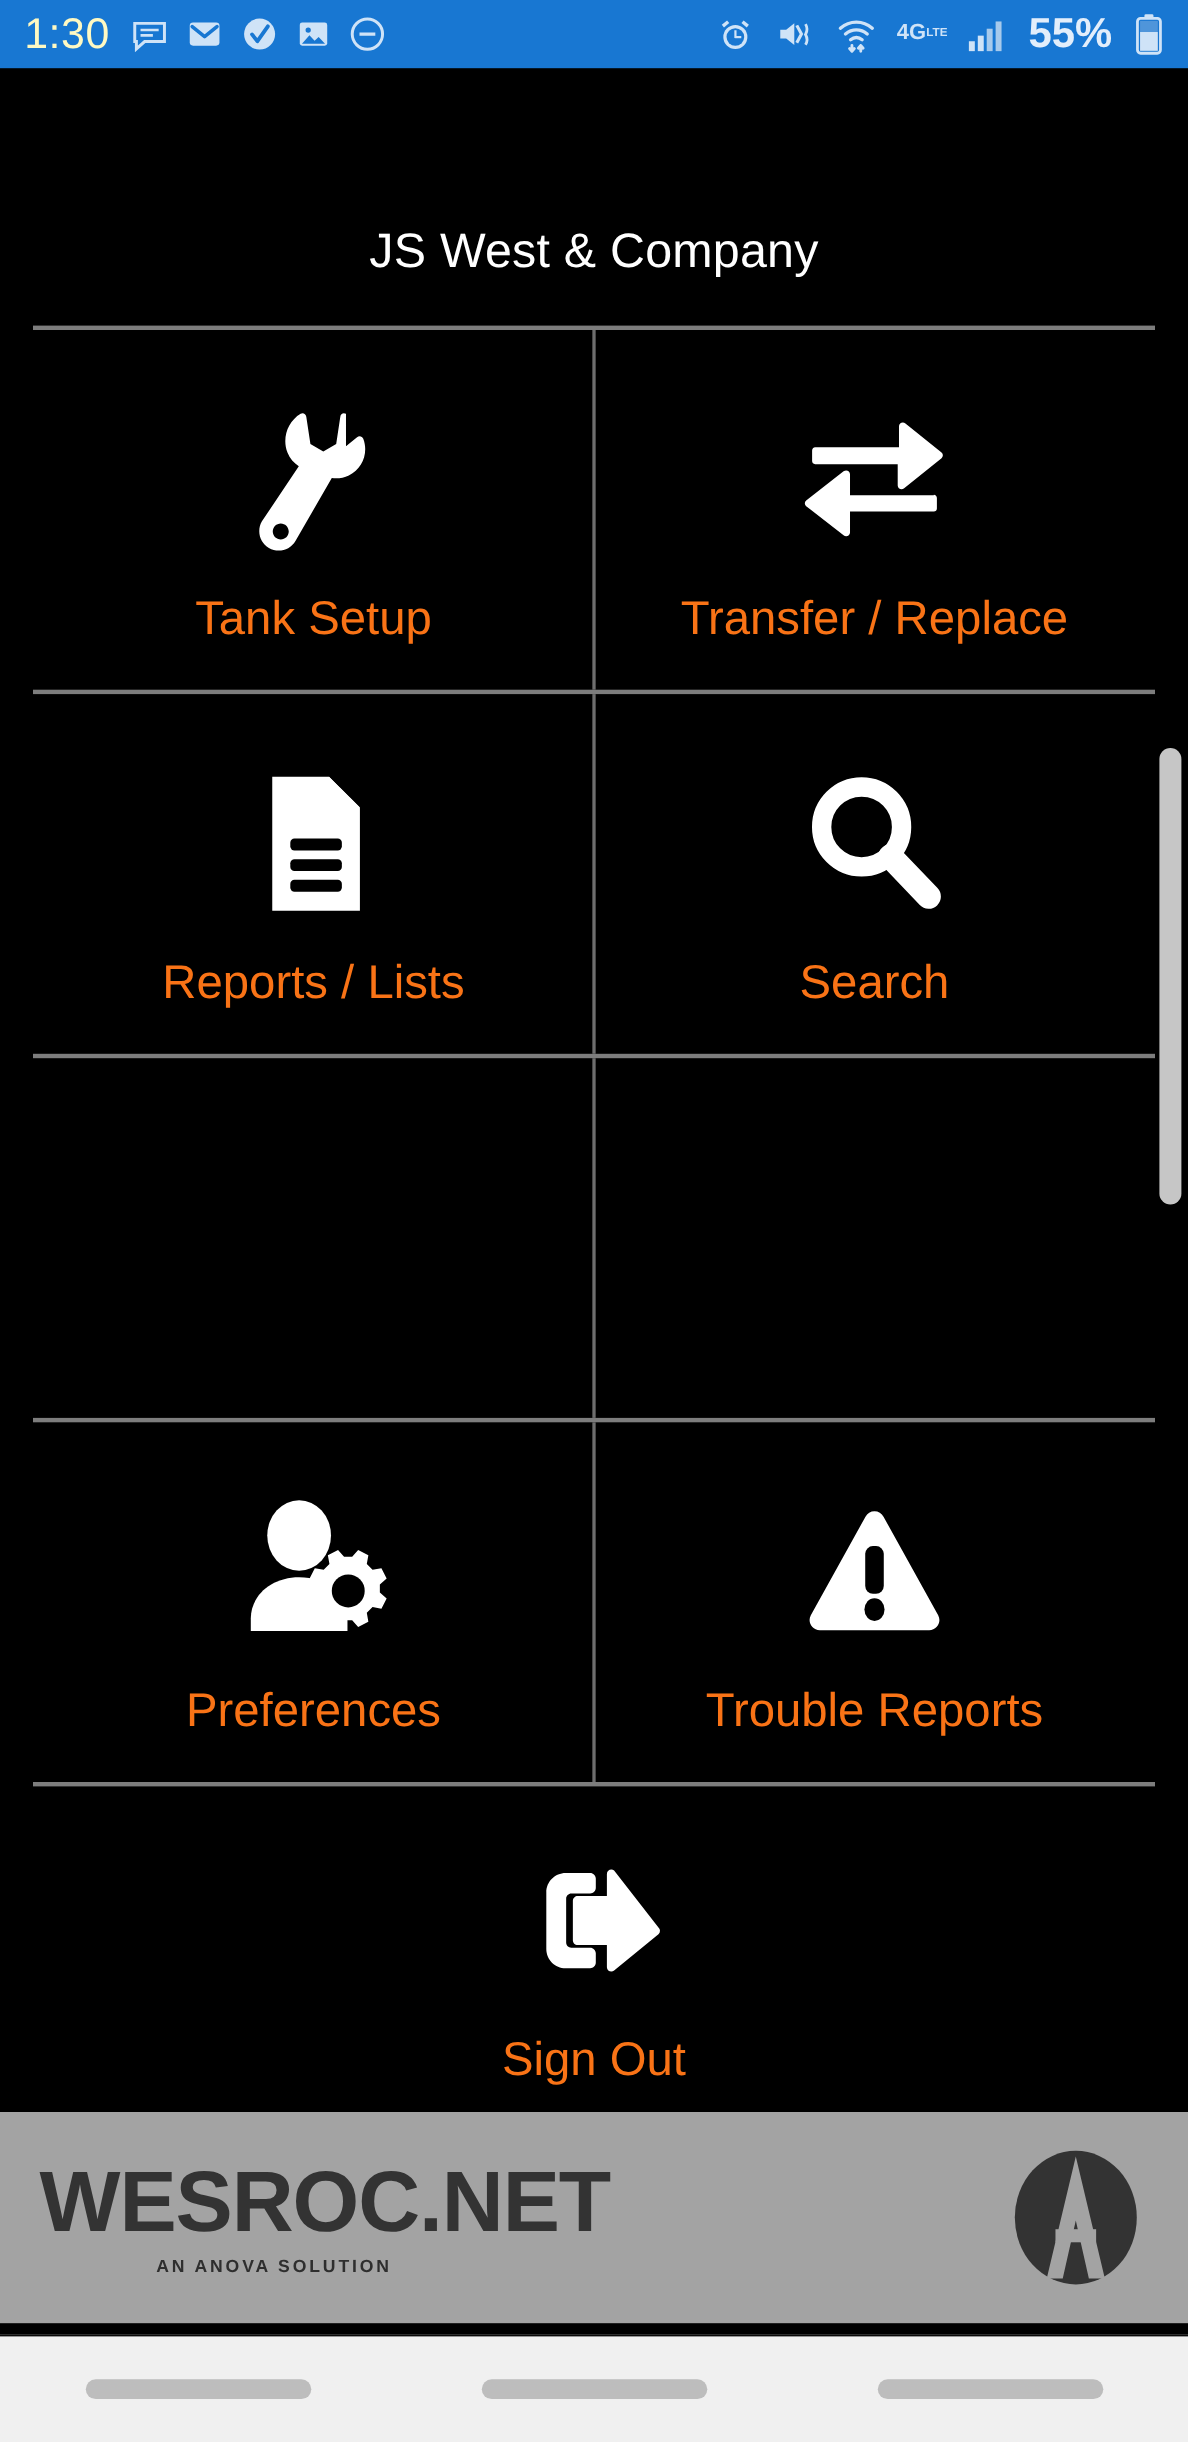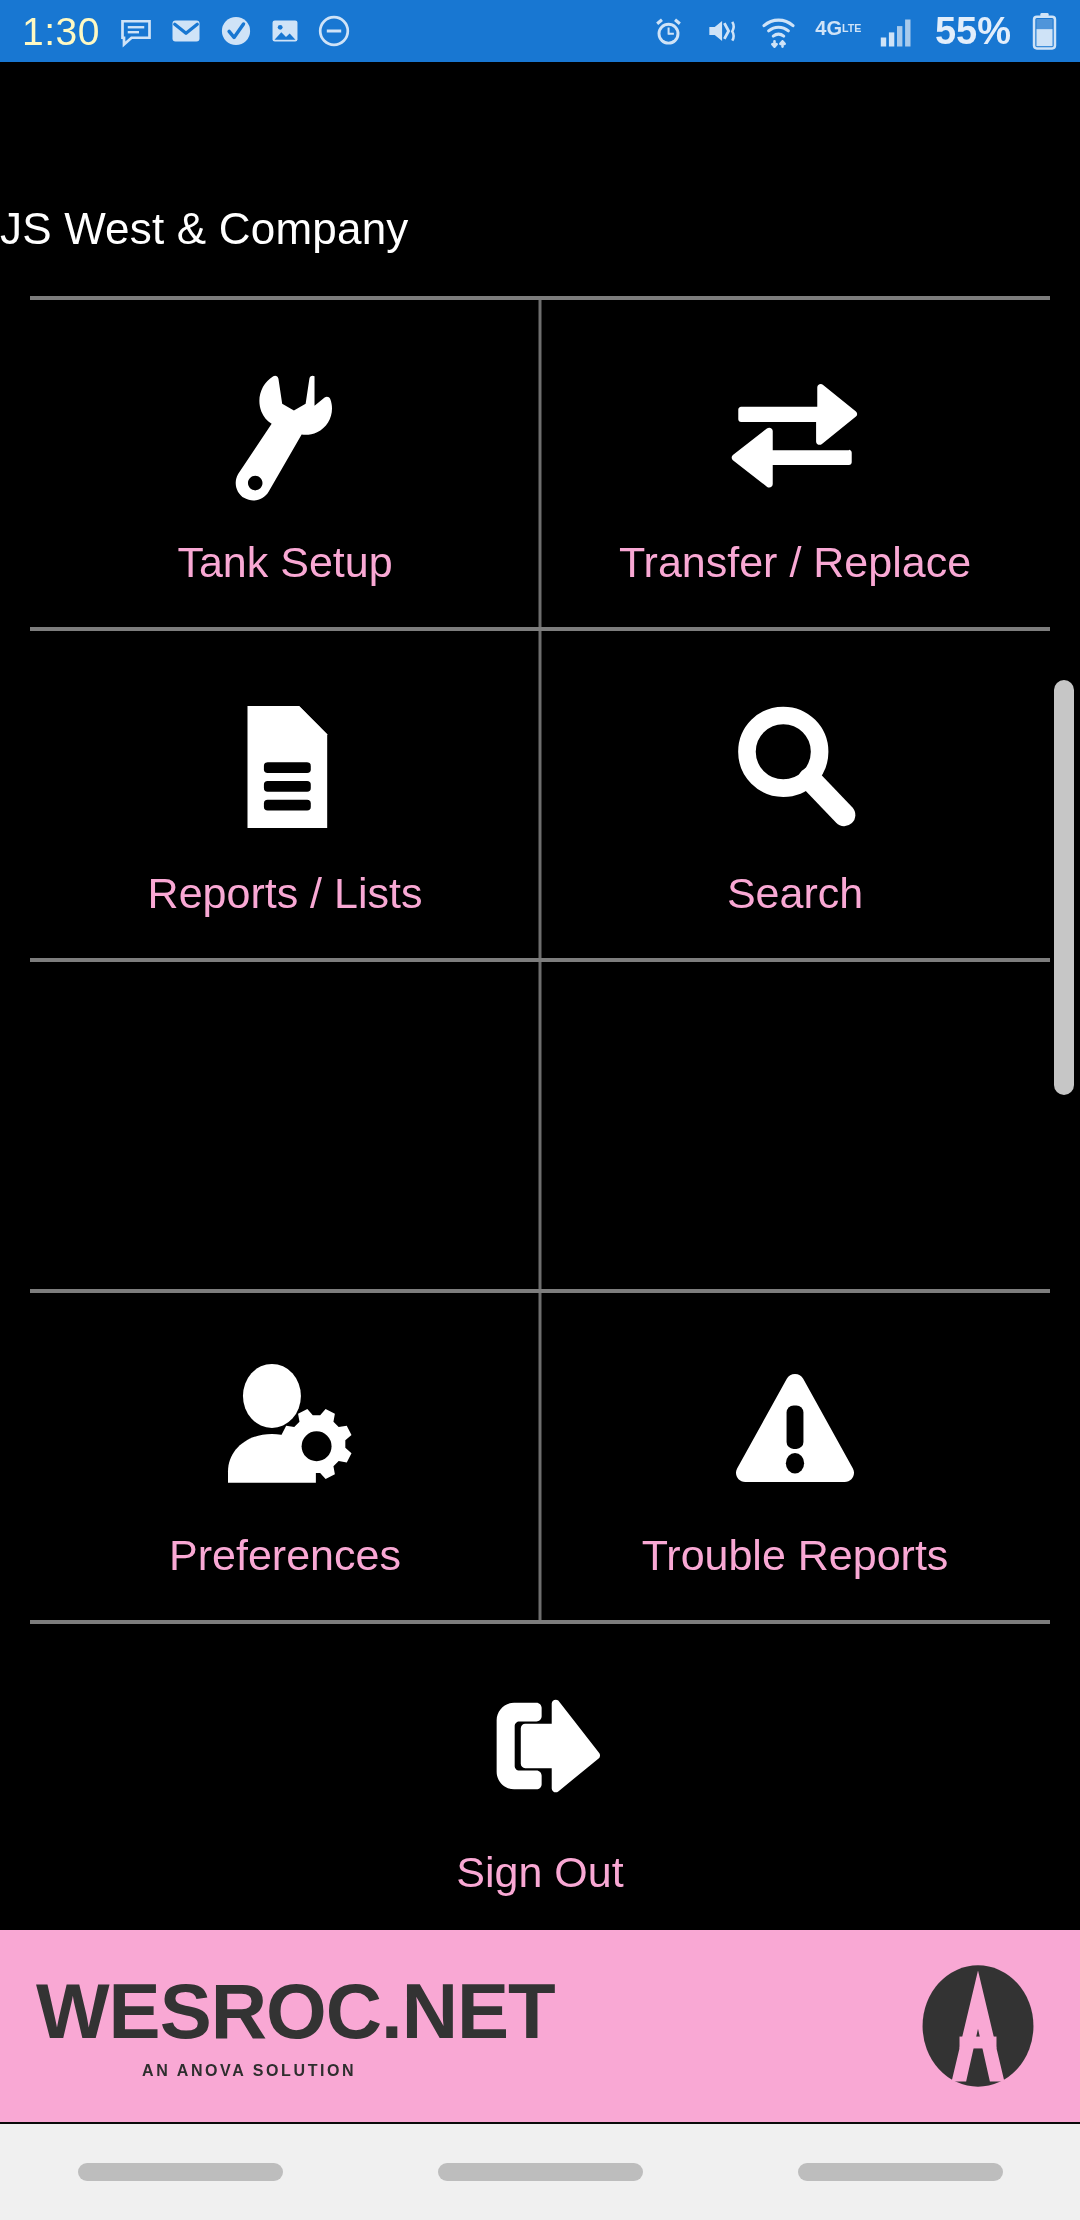--- a/index.html
+++ b/index.html
@@ -32,21 +32,21 @@
   .sb-ico { display:flex; align-items:center; justify-content:center; }
   .sb-ico svg { display:block; }
   .sb-batt-text {
     color:#e2eefb; font-size:38px; font-weight:700; line-height:1;
     padding-left:2px; padding-right:2px;
   }
 
   
   #app-title {
     position:absolute; top:204px; left:0; width:1080px;
-    text-align:left;
+    text-align:center;
     color:#ffffff;
     font-size:44px;
     font-weight:400;
     letter-spacing:0.2px;
   }
 
   
   #menu-grid {
     position:absolute;
     top:296px; left:30px;
@@ -68,21 +68,21 @@
     display:flex; flex-direction:column;
     align-items:center; justify-content:center;
     gap:6px;
   }
   .cell .cell-icon {
     height:170px;
     display:flex; align-items:flex-end; justify-content:center;
   }
   .cell .cell-icon svg { display:block; }
   .cell .cell-label {
-    color:#f9a8d4;
+    color:#f97316;
     font-size:43px;
     font-weight:400;
     line-height:1.1;
     text-align:center;
     margin-top:22px;
   }
   .cell.empty .cell-icon,
   .cell.empty .cell-label { visibility:hidden; }
 
   
@@ -95,23 +95,23 @@
     right:6px;
     top:680px;
     width:20px; height:415px;
     background:#c6c6c6;
     border-radius:12px;
   }
 
   
   #footer-banner {
     position:absolute;
-    left:0; bottom:98px;
+    left:0; bottom:108px;
     width:1080px; height:192px;
-    background:#f9a8d4;
+    background:#a3a3a3;
     display:flex; align-items:center;
     padding:0 36px;
   }
   .brand-block {
     display:flex; flex-direction:column; align-items:flex-start;
   }
   .brand-name {
     color:#333333;
     font-size:78px;
     font-weight:bold;

